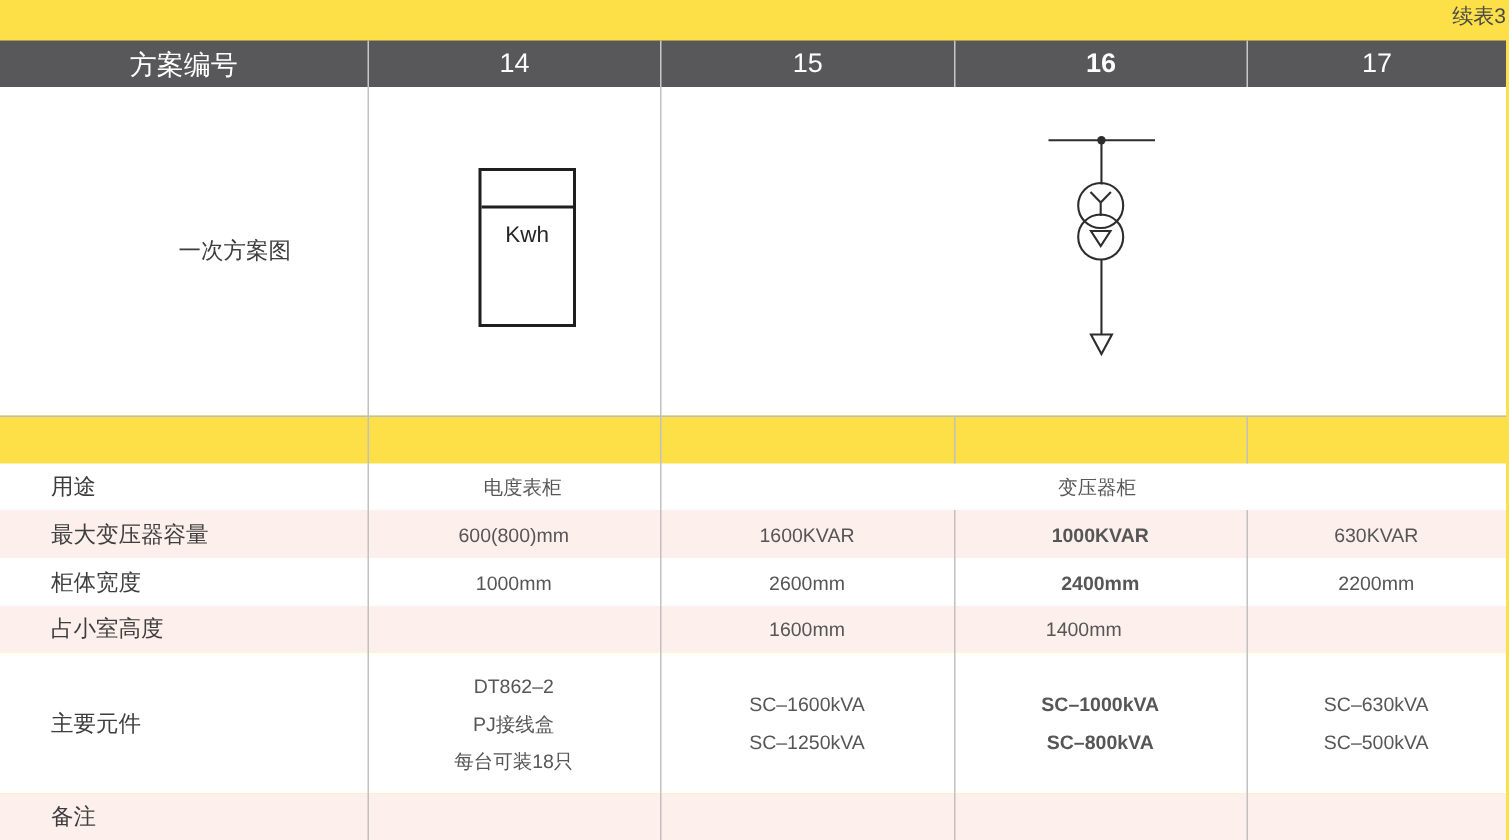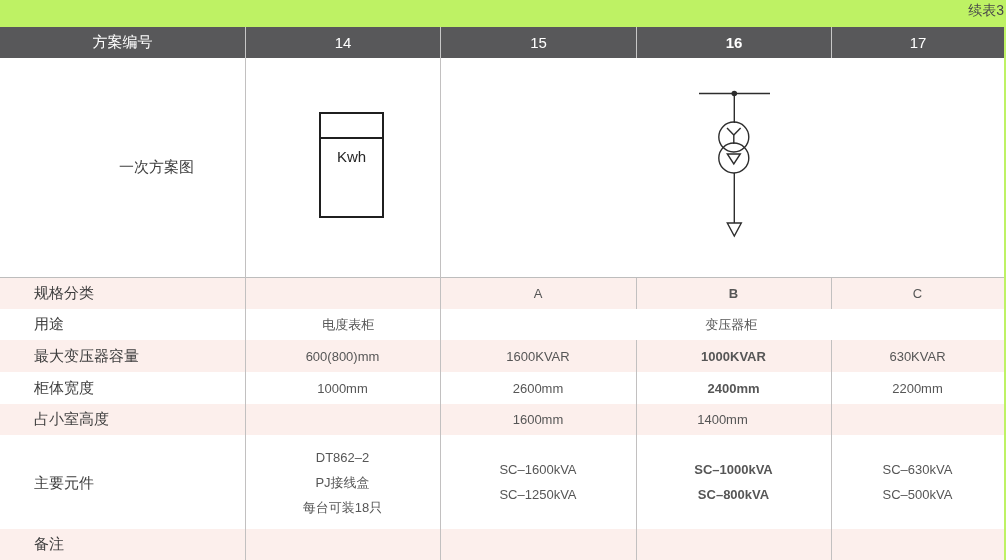--- a/index.html
+++ b/index.html
@@ -5,27 +5,27 @@
   :root{
     --header-bg:#58585a;
     --pink:#fcefec;
     --line:#c2c0c0;
     --label-color:#3d3d3d;
     --value-color:#565656;
     --diagram-line:#2d2d2d;
   }
   *{margin:0;padding:0;box-sizing:border-box;}
   body{background:#fff;font-family:"Liberation Sans","DejaVu Sans",sans-serif;}
-  .stage{position:relative;width:1006px;height:560px;background:#bef264;overflow:hidden;}
+  .stage{position:relative;width:1006px;height:560px;background:#fde047;overflow:hidden;}
 
   .cont-label{position:absolute;top:2px;right:2px;font-size:14px;color:#4a4a4a;}
 
   .row{position:absolute;left:0;width:1004px;display:flex;}
   .hdr{top:27px;height:31px;background:var(--header-bg);}
-  .hdr .cell{color:#fff;font-size:15px;display:flex;align-items:center;justify-content:center;}
+  .hdr .cell{color:#fff;font-size:18px;display:flex;align-items:center;justify-content:center;}
   .hdr .cell + .cell{border-left:1px solid #c7c7c7;}
 
   .cell{height:100%;}
   .c0{width:245px;}
   .c1{width:195px;}
   .c2{width:196px;}
   .c3{width:195px;font-weight:bold;}
   .c4{width:173px;}
   .cmerge{width:564px;}
 
@@ -97,27 +97,20 @@
         <line x1="38.8" y1="50" x2="45.6" y2="43"></line>
         <line x1="38.8" y1="50" x2="38.8" y2="59"></line>
       </g>
 
       <polygon points="32.3,69 45.3,69 38.8,79"></polygon>
       <line x1="39.3" y1="88" x2="39.3" y2="138"></line>
       <polygon points="32.3,138 46.3,138 39.3,151"></polygon>
     </g>
   </svg>
 
-  <div class="row body-row r-spec pink">
-    <div class="cell c0 label">规格分类</div>
-    <div class="cell c1"></div>
-    <div class="cell c2">A</div>
-    <div class="cell c3">B</div>
-    <div class="cell c4">C</div>
-  </div>
 
   <div class="row body-row r-usage">
     <div class="cell c0 label">用途</div>
     <div class="cell c1">电度表柜</div>
     <div class="cell cmerge">变压器柜</div>
   </div>
 
   <div class="row body-row r-capacity pink">
     <div class="cell c0 label">最大变压器容量</div>
     <div class="cell c1">600(800)mm</div>

